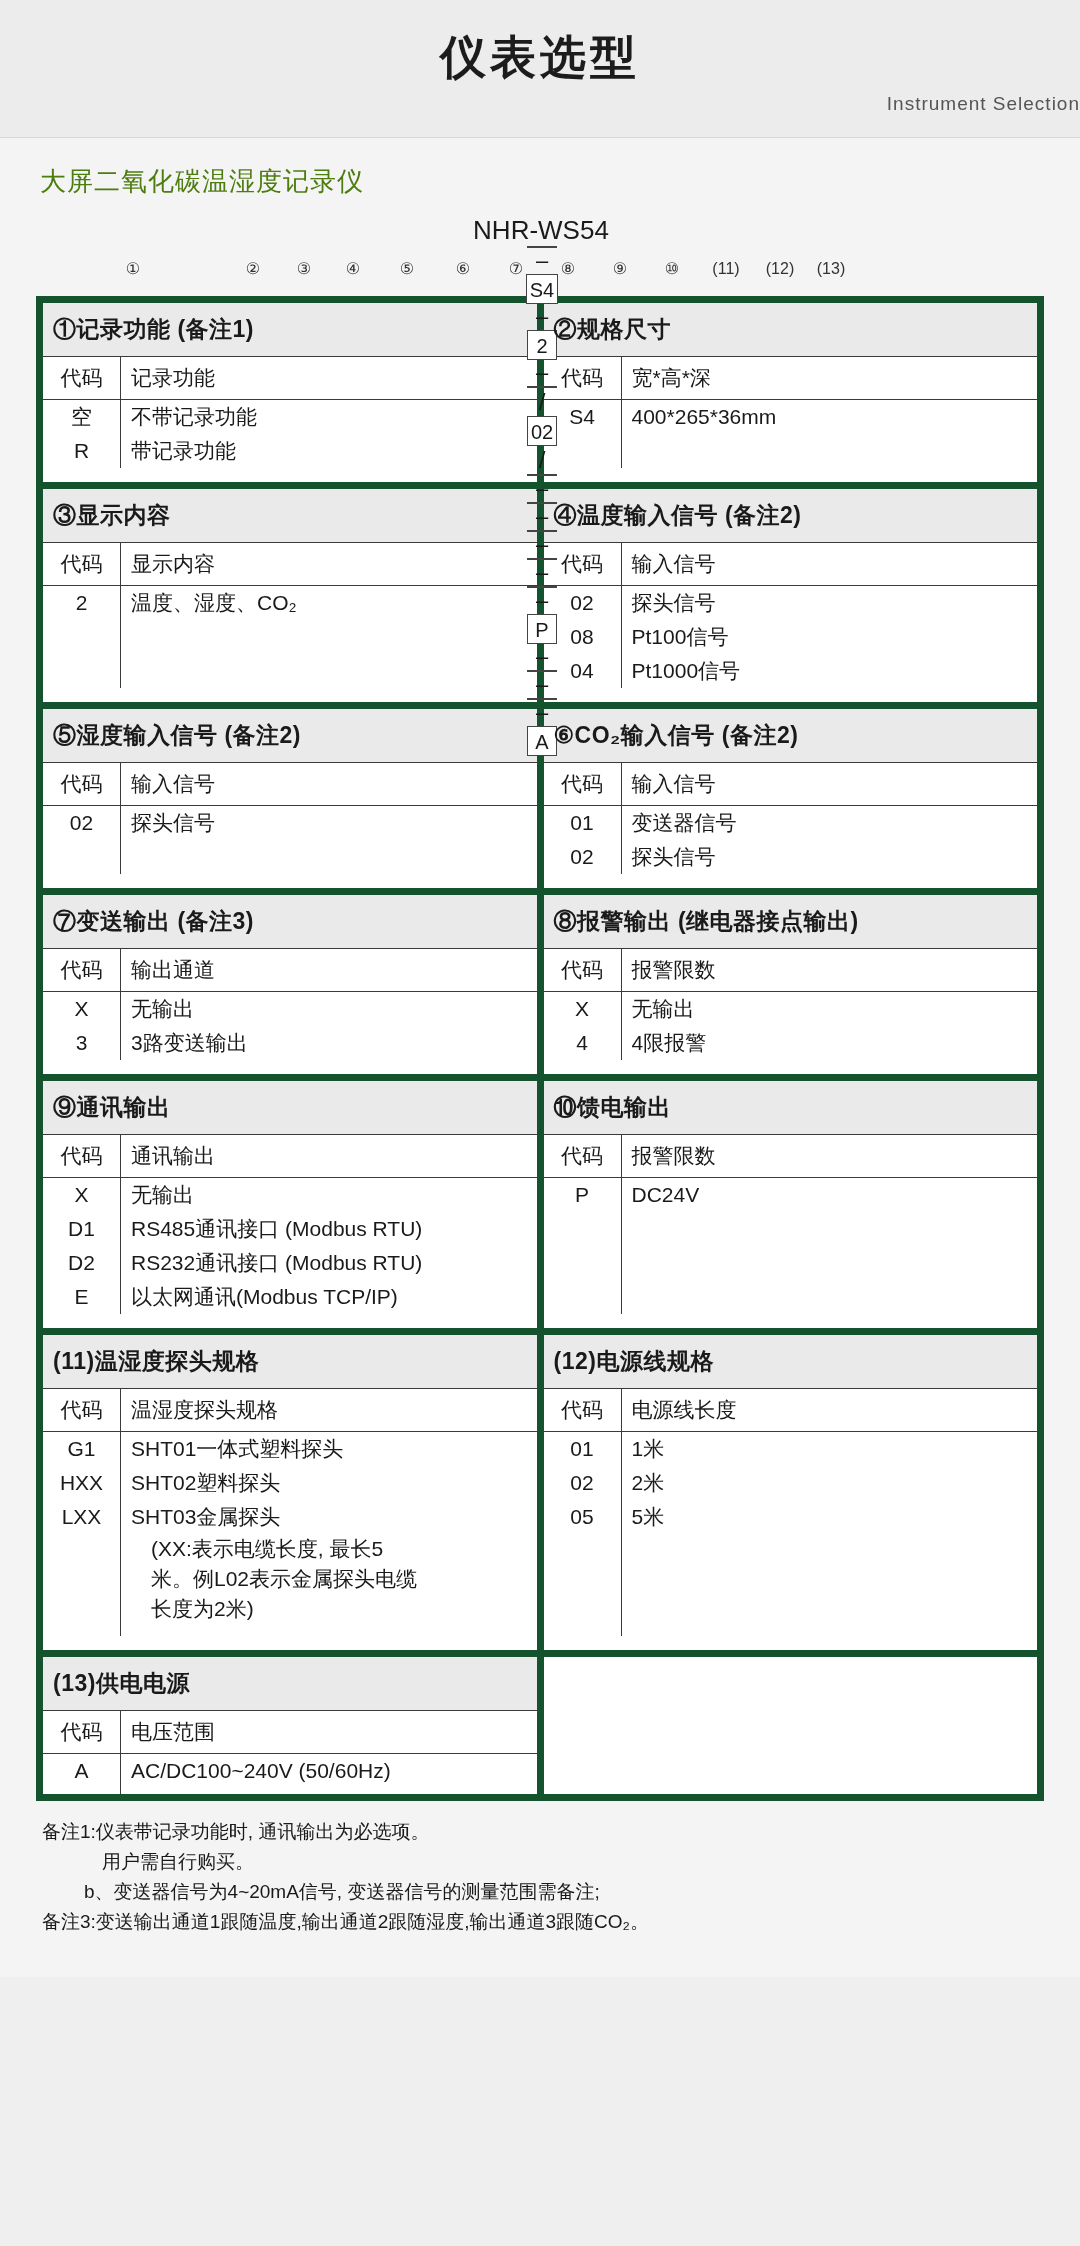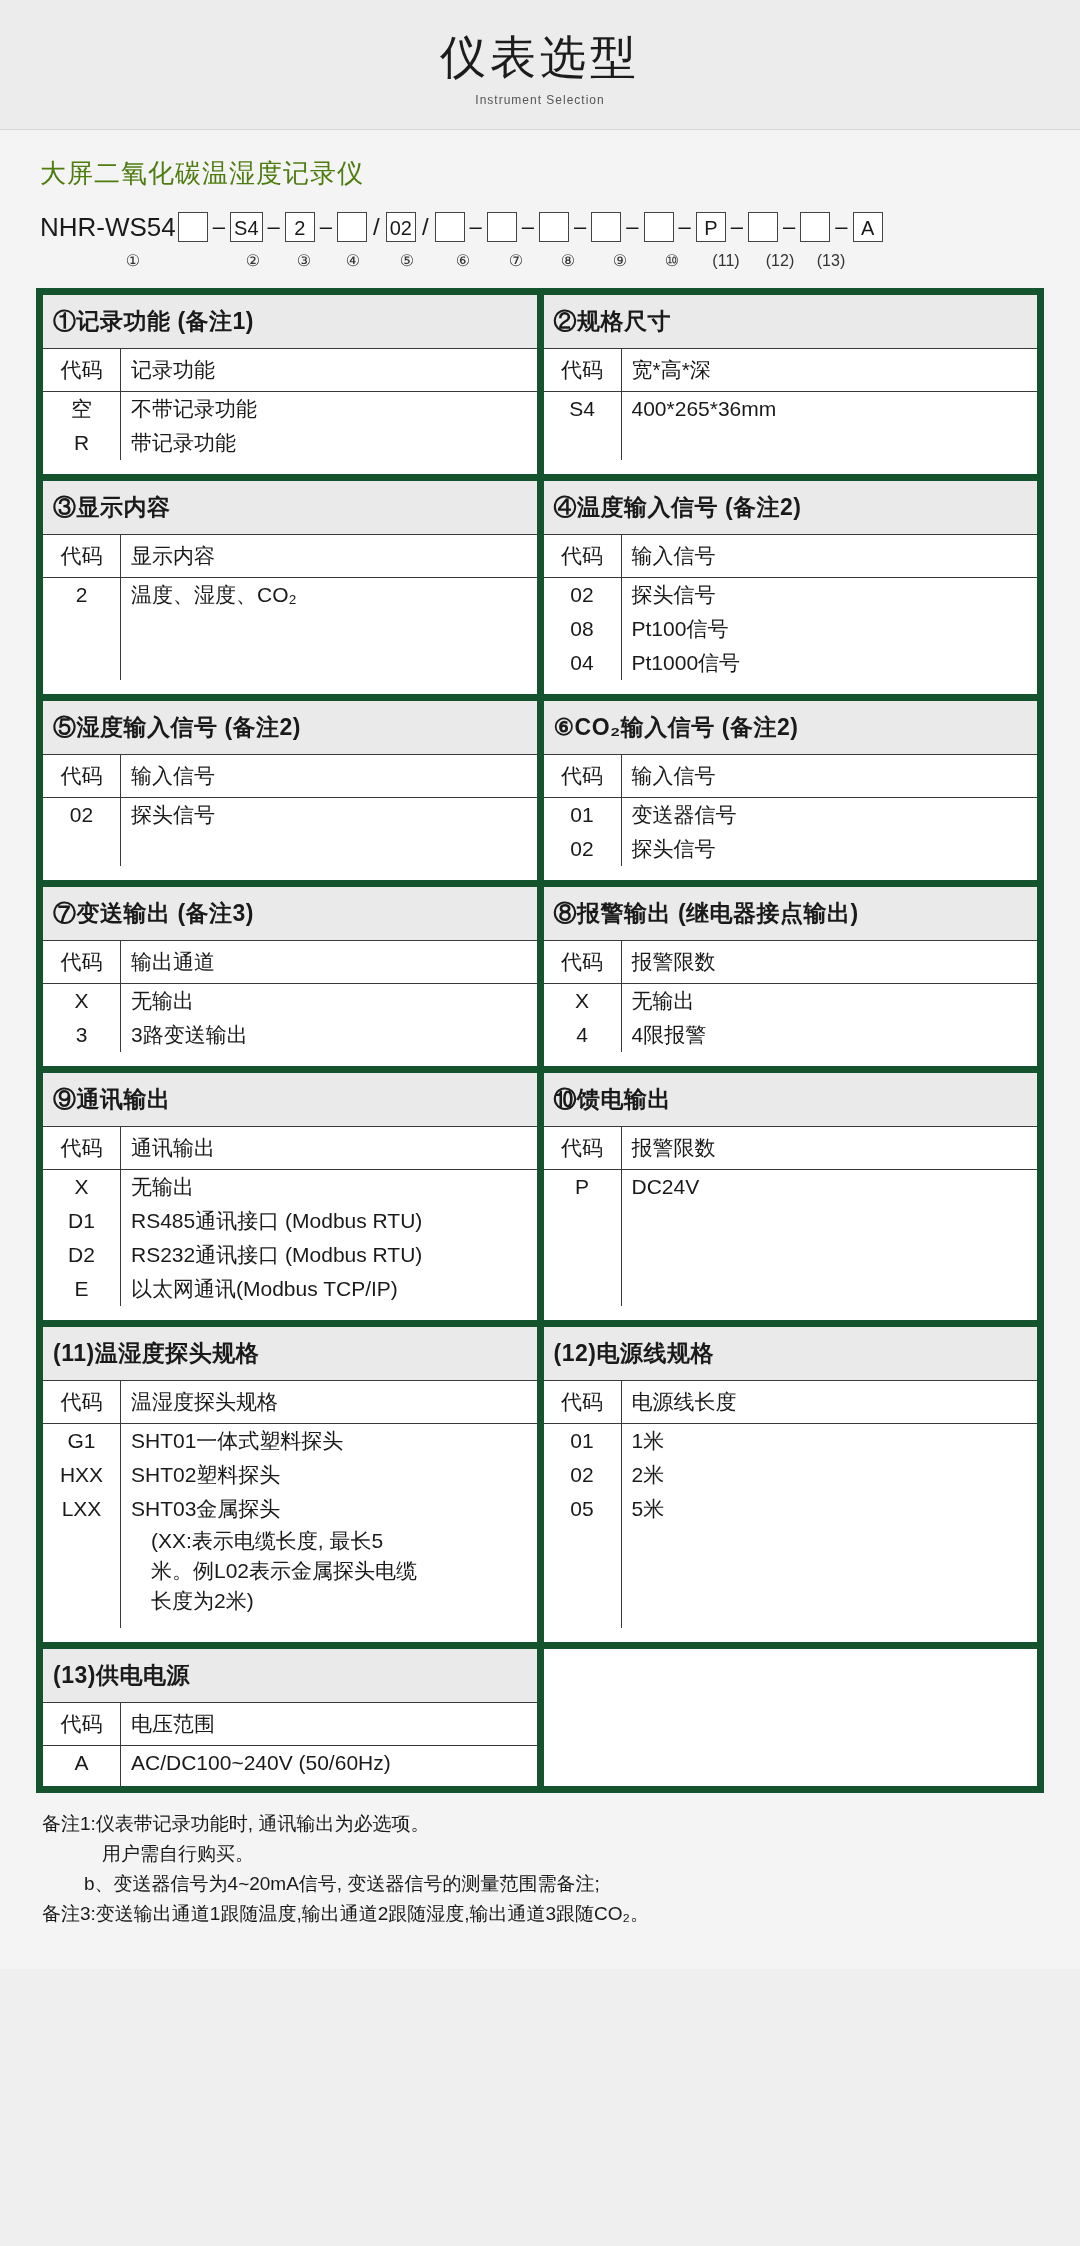--- a/index.html
+++ b/index.html
@@ -21,50 +21,52 @@
   .header {
     width: 100%;
     background: #ececec;
     text-align: center;
     padding: 30px 0 22px 0;
     box-sizing: border-box;
     border-bottom: 1px solid #d8d8d8;
   }
   .header-title {
     font-size: 46px;
-    font-weight: normal;
+    font-weight: bold;
     letter-spacing: 4px;
     color: #1c1c1c;
     line-height: 1.2;
   }
   .header-sub {
     margin-top: 8px;
-    font-size: 12px;
+    font-size: 19px;
     color: #555;
     letter-spacing: 1px;
+    text-align: right;
   }
   
   .content {
     background: #f4f4f4;
     padding: 26px 36px 40px 36px;
     box-sizing: border-box;
     width: 1080px;
   }
   .product-name {
     font-size: 26px;
     color: #4d7c0f;
     margin: 0 0 16px 4px;
     letter-spacing: 1px;
   }
   
   .model-row {
     display: flex;
     align-items: center;
     margin: 0 0 4px 4px;
     height: 40px;
+    flex-direction: column;
   }
   .model-prefix {
     font-size: 26px;
     letter-spacing: 0px;
     margin-right: 2px;
   }
   .code-box {
     border: 1px solid #444;
     background: #fff;
     min-width: 30px;

